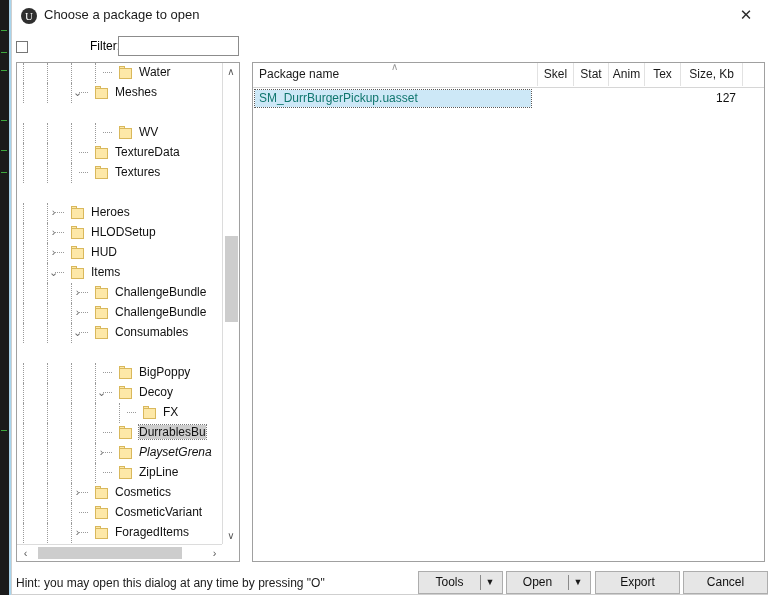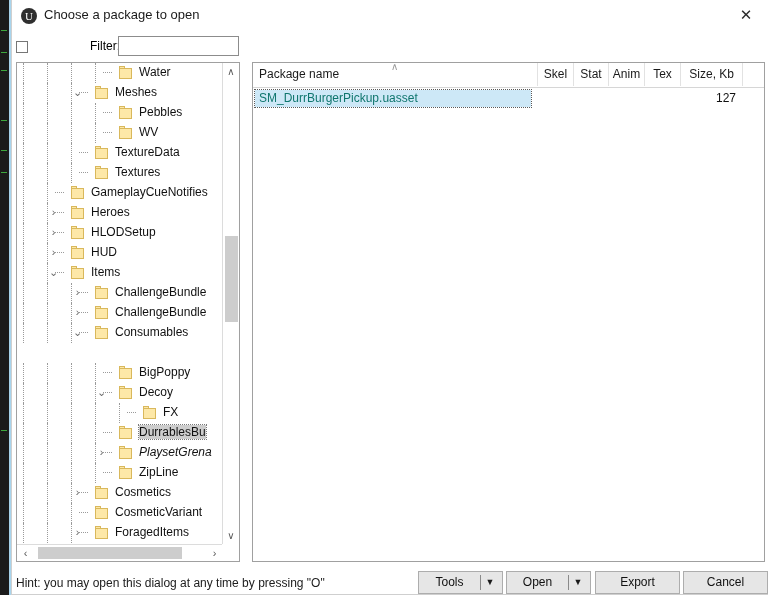--- a/index.html
+++ b/index.html
@@ -429,42 +429,30 @@
           <div class="tree-guide" style="left: 30px;"></div>
           <div class="tree-guide" style="left: 54px;"></div>
           <div class="tree-elbow" style="left: 62px;"></div>
           <div class="tree-toggle" style="left: 54px;">⌄</div>
           <div class="tree-folder" style="left: 78px;">
             <div class="tab"></div>
             <div class="body"></div>
           </div>
           <div class="tree-label" style="left: 98px;">Meshes</div>
         </div>
-        <div class="tree-row" style="top: 40px;">
+        <div class="tree-row" style="top: 60px;">
           <div class="tree-guide" style="left: 6px;"></div>
           <div class="tree-guide" style="left: 30px;"></div>
           <div class="tree-guide" style="left: 54px;"></div>
           <div class="tree-guide" style="left: 78px;"></div>
           <div class="tree-elbow" style="left: 86px;"></div>
           <div class="tree-folder" style="left: 102px;">
             <div class="tab"></div>
             <div class="body"></div>
           </div>
-          <div class="tree-label" style="left: 122px;">Pebbles</div>
-        </div>
-        <div class="tree-row" style="top: 60px;">
-          <div class="tree-guide" style="left: 6px;"></div>
-          <div class="tree-guide" style="left: 30px;"></div>
-          <div class="tree-guide" style="left: 54px;"></div>
-          <div class="tree-guide" style="left: 78px;"></div>
-          <div class="tree-elbow" style="left: 86px;"></div>
-          <div class="tree-folder" style="left: 102px;">
-            <div class="tab"></div>
-            <div class="body"></div>
-          </div>
           <div class="tree-label" style="left: 122px;">WV</div>
         </div>
         <div class="tree-row" style="top: 80px;">
           <div class="tree-guide" style="left: 6px;"></div>
           <div class="tree-guide" style="left: 30px;"></div>
           <div class="tree-guide" style="left: 54px;"></div>
           <div class="tree-elbow" style="left: 62px;"></div>
           <div class="tree-folder" style="left: 78px;">
             <div class="tab"></div>
             <div class="body"></div>
@@ -474,30 +462,20 @@
         <div class="tree-row" style="top: 100px;">
           <div class="tree-guide" style="left: 6px;"></div>
           <div class="tree-guide" style="left: 30px;"></div>
           <div class="tree-guide" style="left: 54px;"></div>
           <div class="tree-elbow" style="left: 62px;"></div>
           <div class="tree-folder" style="left: 78px;">
             <div class="tab"></div>
             <div class="body"></div>
           </div>
           <div class="tree-label" style="left: 98px;">Textures</div>
-        </div>
-        <div class="tree-row" style="top: 120px;">
-          <div class="tree-guide" style="left: 6px;"></div>
-          <div class="tree-guide" style="left: 30px;"></div>
-          <div class="tree-elbow" style="left: 38px;"></div>
-          <div class="tree-folder" style="left: 54px;">
-            <div class="tab"></div>
-            <div class="body"></div>
-          </div>
-          <div class="tree-label" style="left: 74px;">GameplayCueNotifies</div>
         </div>
         <div class="tree-row" style="top: 140px;">
           <div class="tree-guide" style="left: 6px;"></div>
           <div class="tree-guide" style="left: 30px;"></div>
           <div class="tree-elbow" style="left: 38px;"></div>
           <div class="tree-toggle" style="left: 30px;">›</div>
           <div class="tree-folder" style="left: 54px;">
             <div class="tab"></div>
             <div class="body"></div>
           </div>

